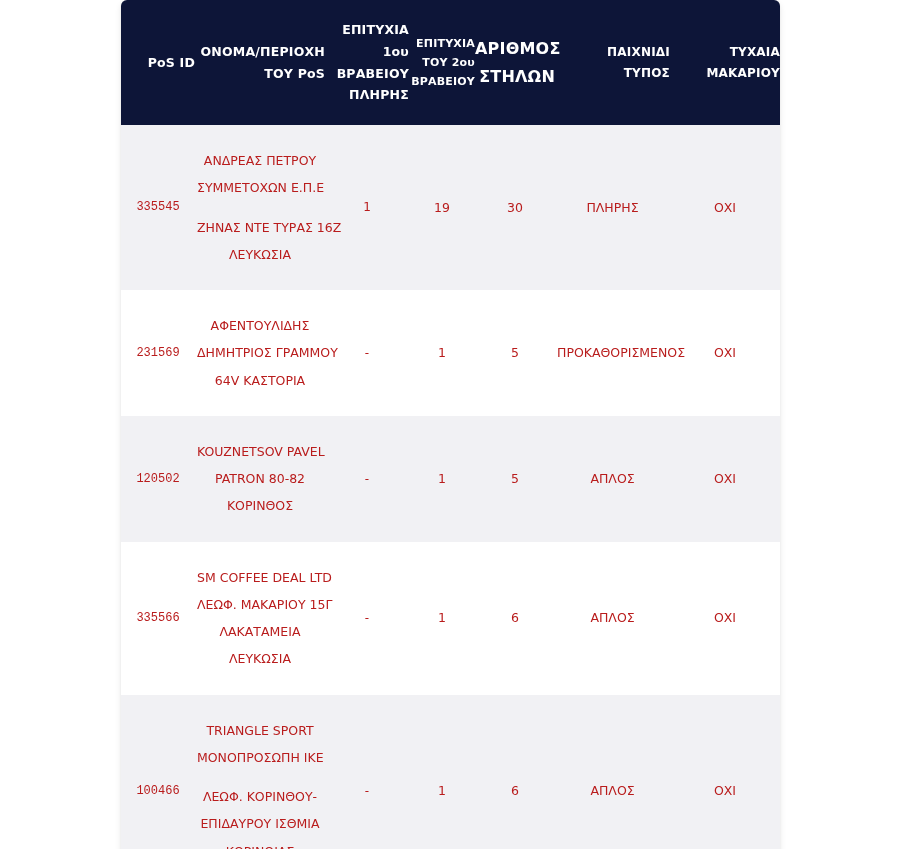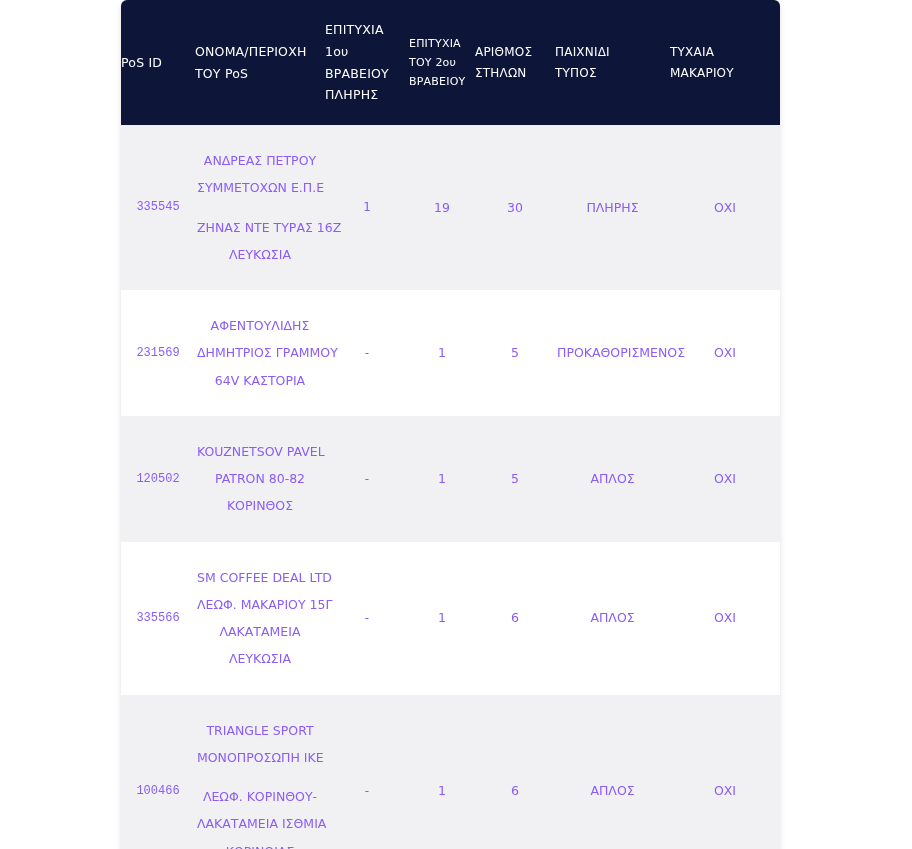--- a/index.html
+++ b/index.html
@@ -40,45 +40,45 @@
     border-collapse: collapse;
     table-layout: fixed;
   }
 
   
   thead tr {
     background: #0d1538;
   }
   thead th {
     color: #ffffff;
-    font-weight: normal;
-    text-align: left;
+    font-weight: bold;
+    text-align: right;
     vertical-align: middle;
     padding: 0;
     height: 125px;
     line-height: 1.75;
     letter-spacing: 0.2px;
   }
   th .hl { display: block; }
 
   
   th.c-posid   { width: 74px;  font-size: 12.5px; margin-left: 48px; }
   th.c-name    { width: 130px; font-size: 12.5px; }
   th.c-prize1  { width: 84px;  font-size: 12.5px; }
   th.c-prize2  { width: 66px;  font-size: 11px;   }
-  th.c-cols    { width: 80px;  font-size: 12px;   }
+  th.c-cols    { width: 80px;  font-size: 16px;   }
   th.c-game    { width: 115px; font-size: 12px;   }
   th.c-random  { width: 110px; font-size: 12px;   }
 
   
   tbody tr.row-odd  { background: #f1f1f4; }
   tbody tr.row-even { background: #ffffff; }
 
   tbody td {
-    color: #8b5cf6;
+    color: #b91c1c;
     font-size: 12.5px;
     text-align: center;
     vertical-align: middle;
     padding: 22px 2px;
     line-height: 2.18;
     font-weight: normal;
   }
   tbody td.posid  { font-size: 12px; font-family: Liberation Mono, monospace; }
   tbody td.name   { font-size: 12.5px; }
   tbody td .nl    { display: block; white-space: nowrap; }
@@ -190,21 +190,21 @@
           <td>ΟΧΙ</td>
         </tr>
 
         <tr class="row-odd">
           <td class="posid">100466</td>
           <td class="name">
             <span class="nl">TRIANGLE SPORT</span>
             <span class="nl">ΜΟΝΟΠΡΟΣΩΠΗ ΙΚΕ</span>
             <span class="nl gap"></span>
             <span class="nl">ΛΕΩΦ. ΚΟΡΙΝΘΟΥ-</span>
-            <span class="nl">ΛΑΚΑΤΑΜΕΙΑ ΙΣΘΜΙΑ</span>
+            <span class="nl">ΕΠΙΔΑΥΡΟΥ ΙΣΘΜΙΑ</span>
             <span class="nl">ΚΟΡΙΝΘΙΑΣ</span>
           </td>
           <td class="dash">-</td>
           <td>1</td>
           <td>6</td>
           <td>ΑΠΛΟΣ</td>
           <td>ΟΧΙ</td>
         </tr>
 
       </tbody>

